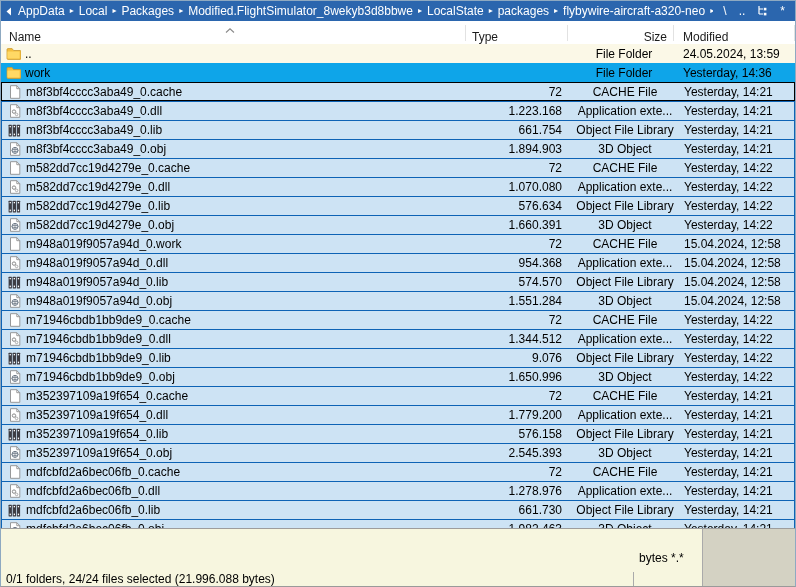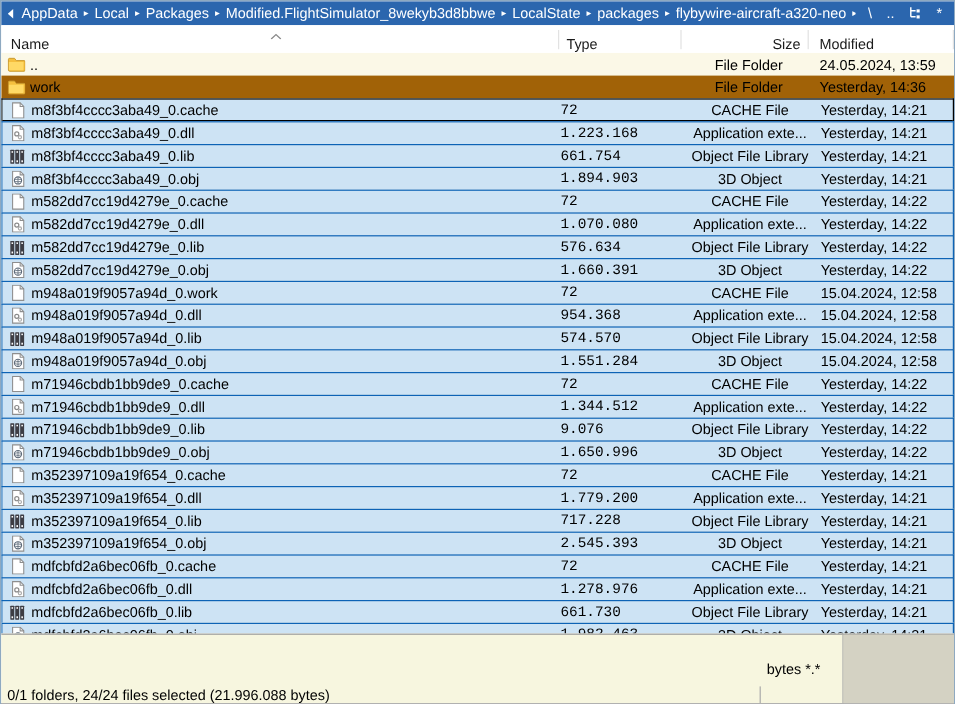--- a/index.html
+++ b/index.html
@@ -34,31 +34,31 @@
     content:""; position:absolute; right:0; top:4px; bottom:3px; width:1px; background:#e2e2e2;
   }
   .sort-chevron { position:absolute; left:224px; top:1px; }
   
   .list { flex:1 1 auto; display:flex; flex-direction:column; background:#fbf9ea; overflow:hidden; }
   .row {
     flex:0 0 19px; height:19px; box-sizing:border-box;
     display:grid; grid-template-columns:465px 102px 106px 1fr; align-items:center;
   }
   .row.cream { background:#fbf8e7; }
-  .row.grey  { background:#a16207; }
+  .row.grey  { background:#0ea5e9; }
   .row.selected {
     background:#cde3f4;
     border-top:1px solid #0d63b5; border-left:1px solid #0d63b5; border-right:1px solid #0d63b5;
   }
   .row.selected.last-selected { border-bottom:1px solid #0d63b5; }
   .row.cursor { border-color:#000; box-shadow:inset 0 -1px 0 #000; }
   .cell { overflow:hidden; white-space:nowrap; }
   .cell-name { display:flex; align-items:center; gap:4px; padding-left:5px; }
   .cell-name .ic { flex:0 0 15px; display:flex; align-items:center; justify-content:center; }
-  .cell-size { text-align:left; padding-right:7px;font-family:Liberation Mono, monospace; }
+  .cell-size { text-align:right; padding-right:7px; }
   .cell-type { padding-left:6px;text-align:center; }
   .cell-mod  { padding-left:9px; }
   .filler { flex:1 1 auto; background:#fbf9ea; }
   
   .status-bar { flex:0 0 20px; border-top:1px solid #9d9d9d; display:flex; background:#f7f6df; align-items:stretch; }
   .status-left { flex:1 1 auto; display:flex; align-items:center; padding:0 5px; border-right:1px solid #aaa;margin-top:43px; }
   .status-filter { flex:0 0 58px; display:flex; align-items:center; padding:0 5px; border-right:1px solid #aaa; }
   .status-grip { flex:0 0 92px; background:#d4d2c3; }
 </style>
 </head>
@@ -463,21 +463,21 @@
                   <rect x="5.7" y="2" width="1.3" height="1.3"></rect>
                   <rect x="9.8" y="2" width="1.3" height="1.3"></rect>
       <rect x="1.6" y="9.6" width="1.3" height="1.6"></rect>
                   <rect x="5.7" y="9.6" width="1.3" height="1.6"></rect>
                   <rect x="9.8" y="9.6" width="1.3" height="1.6"></rect>
     </g>
   </svg>
             </span>
             <span>m352397109a19f654_0.lib</span>
           </div>
-          <div class="cell cell-size">717.228</div>
+          <div class="cell cell-size">576.158</div>
           <div class="cell cell-type">Object File Library</div>
           <div class="cell cell-mod">Yesterday, 14:21</div>
         </div><div class="row selected">
           <div class="cell cell-name">
             <span class="ic">
               <svg width="12" height="14" viewBox="0 0 12 14">
     <path d="M1.5 .7 h6.3 l3 3 v9.6 H1.5 z" fill="#ffffff" stroke="#8e8e8e" stroke-width="0.9"></path>
     <path d="M7.8 .7 v3 h3" fill="none" stroke="#8e8e8e" stroke-width="0.9"></path>
     <circle cx="6" cy="8.4" r="3" fill="none" stroke="#5e6b7a" stroke-width="0.9"></circle>
     <ellipse cx="6" cy="8.4" rx="3" ry="1.1" fill="none" stroke="#5e6b7a" stroke-width="0.7"></ellipse>

